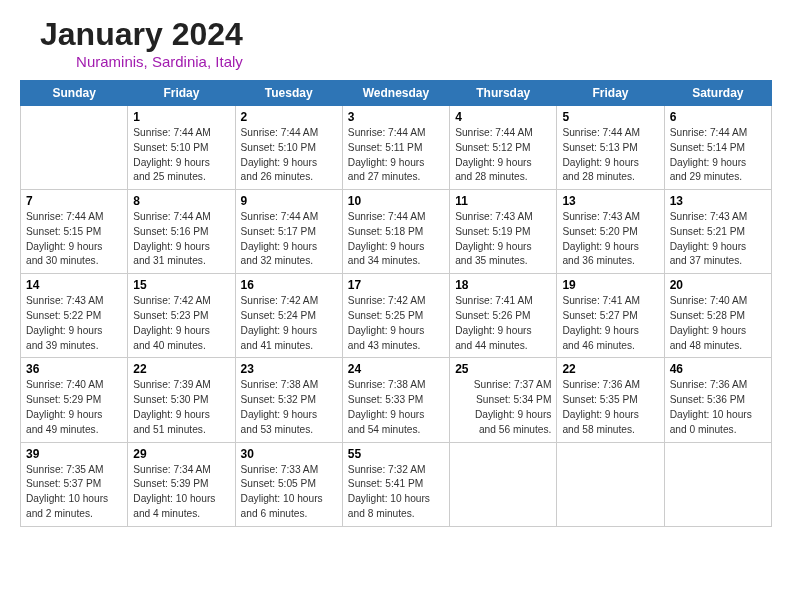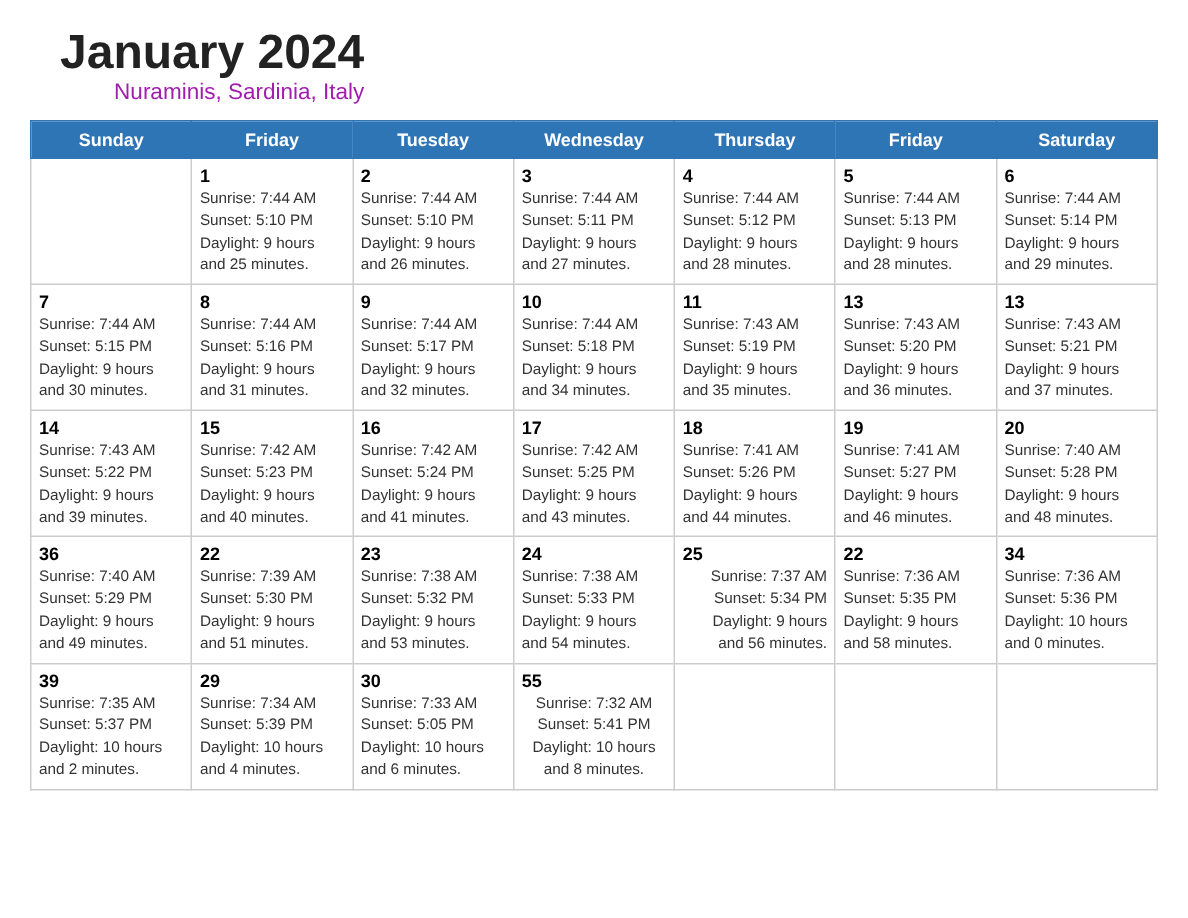--- a/index.html
+++ b/index.html
@@ -300,21 +300,21 @@
 and 56 minutes.</div>
           </td>
           <td>
             <span class="day-num">22</span>
             <div class="day-info" style="white-space: pre-line;">Sunrise: 7:36 AM
 Sunset: 5:35 PM
 Daylight: 9 hours
 and 58 minutes.</div>
           </td>
           <td>
-            <span class="day-num">34</span>
+            <span class="day-num">46</span>
             <div class="day-info" style="white-space: pre-line;">Sunrise: 7:36 AM
 Sunset: 5:36 PM
 Daylight: 10 hours
 and 0 minutes.</div>
           </td>
         </tr>
         <tr class="week-row">
           <td>
             <span class="day-num">39</span>
             <div class="day-info" style="white-space: pre-line;">Sunrise: 7:35 AM
@@ -331,21 +331,21 @@
           </td>
           <td>
             <span class="day-num">30</span>
             <div class="day-info" style="white-space: pre-line;">Sunrise: 7:33 AM
 Sunset: 5:05 PM
 Daylight: 10 hours
 and 6 minutes.</div>
           </td>
           <td>
             <span class="day-num">55</span>
-            <div class="day-info" style="white-space: pre-line; text-align: center;">Sunrise: 7:32 AM
+            <div class="day-info" style="white-space: pre-line;">Sunrise: 7:32 AM
 Sunset: 5:41 PM
 Daylight: 10 hours
 and 8 minutes.</div>
           </td>
           <td class="empty"></td>
           <td class="empty"></td>
           <td class="empty"></td>
         </tr>
       </tbody>
   </table>

